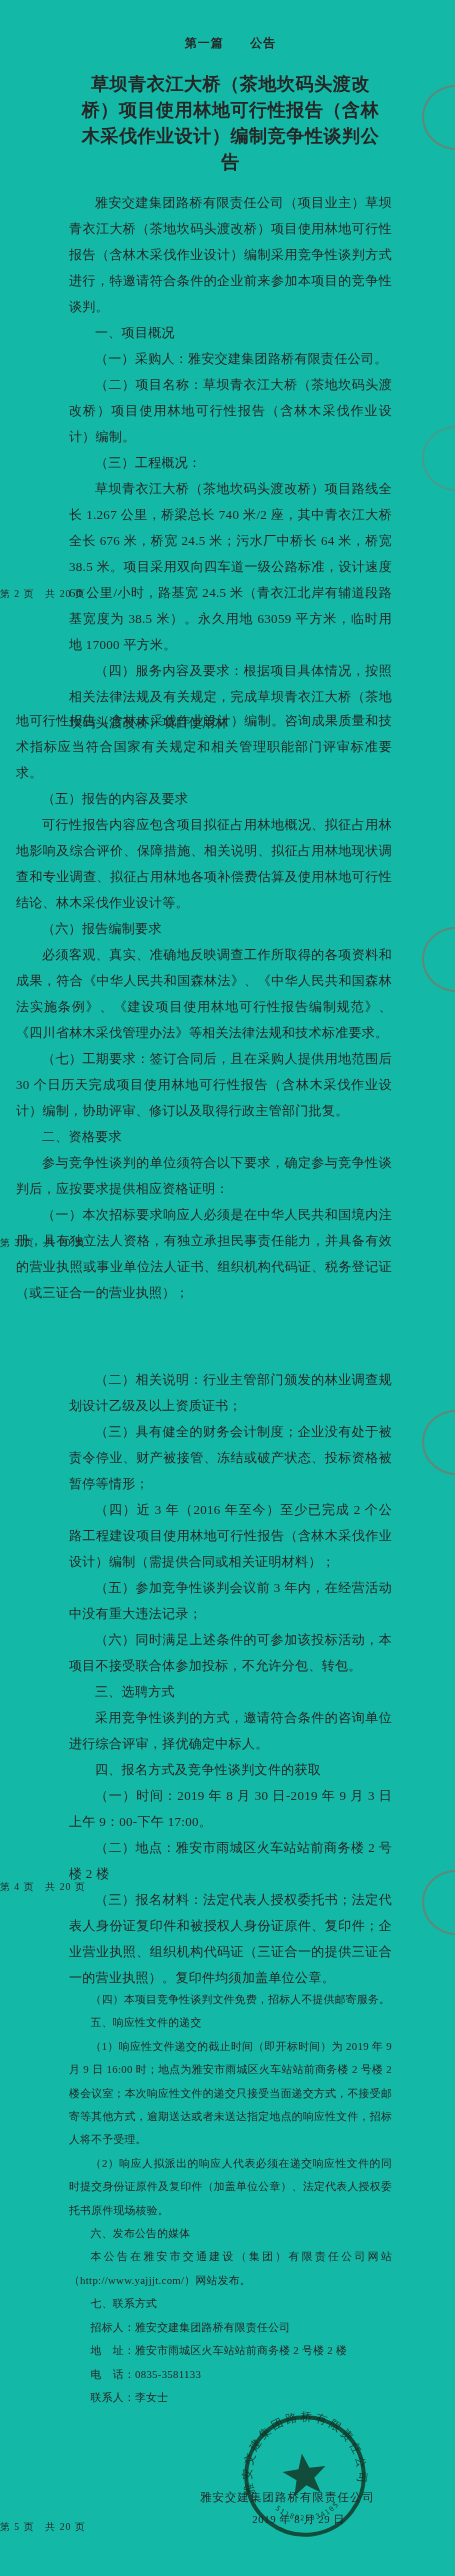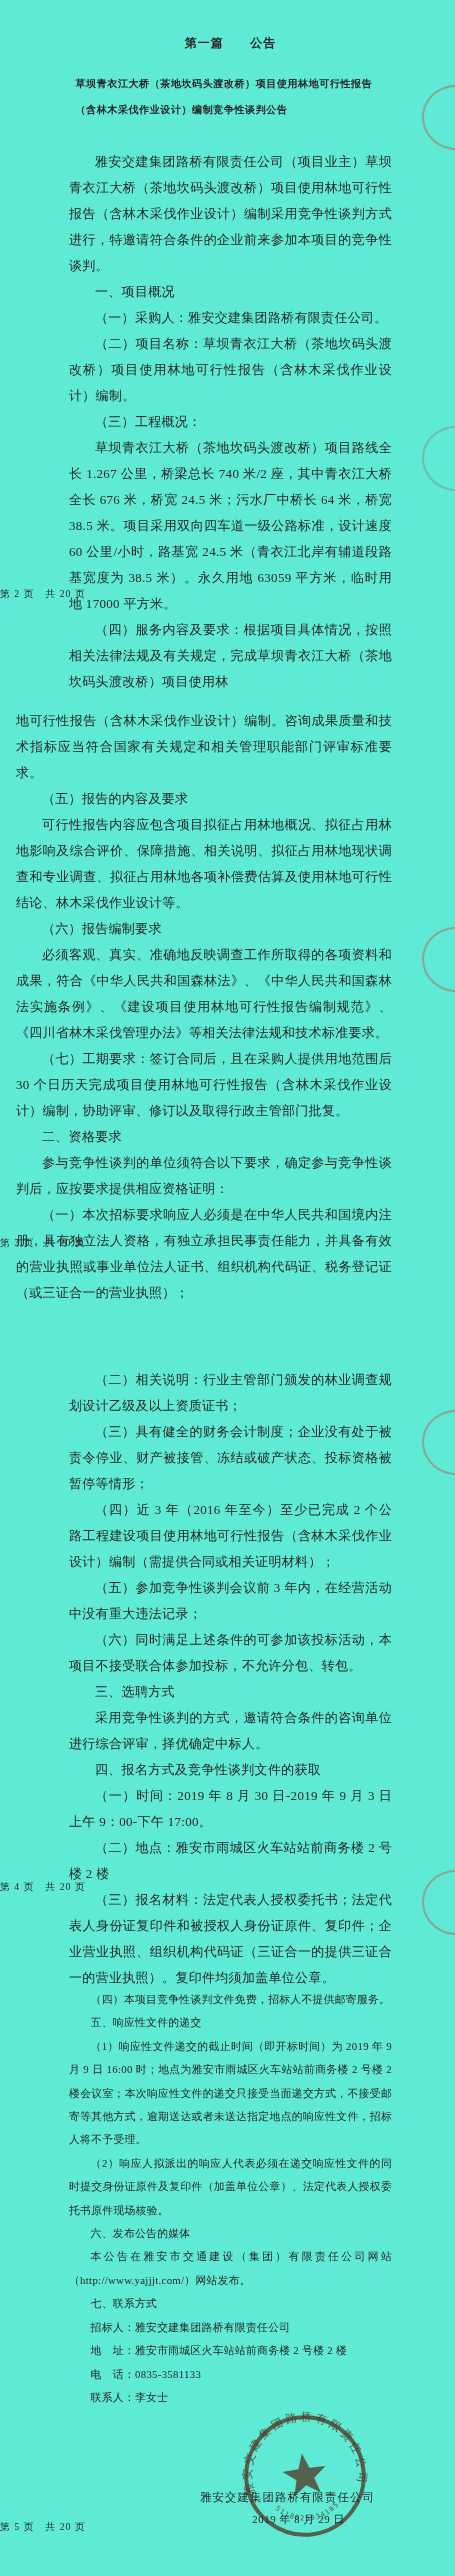--- a/index.html
+++ b/index.html
@@ -1,21 +1,21 @@
 <!DOCTYPE html>
 <html style="font-size:9px"><head>
 <meta charset="utf-8">
 <style>
   html,body{margin:0;padding:0;background:#ffffff;}
   .doc{
     position:relative;
     width:456px;
     height:2576px;
     margin:0 auto;
-    background:#5eead4;
+    background:#14b8a6;
     color:#262626;
     font-family:"Liberation Serif","DejaVu Serif",serif;
     overflow:hidden;
   }
   .page{
     position:relative;
     box-sizing:border-box;
     padding-left:69px;
     padding-right:64px;
   }
@@ -25,26 +25,27 @@
   .pg4{height:640px;padding-top:51px;}
   .part-heading{
     text-align:center;
     font-family:"Liberation Sans","DejaVu Sans",sans-serif;
     font-weight:bold;
     font-size:12px;
     margin:0 0 19.4px 0;
     letter-spacing:1.1px;
   }
   .title{
+    text-align:center;
     font-family:"Liberation Sans","DejaVu Sans",sans-serif;
     font-weight:bold;
-    font-size:10px;
+    font-size:18px;
     line-height:26px;
     max-width:310px;
-    margin:0 auto 26px auto;
+    margin:0 auto 15px auto;
     letter-spacing:0.6px;
   }
   .p{
     font-size:13px;
     line-height:26px;
     text-align:justify;
     margin:0;
     letter-spacing:0.3px;
   }
   .pg4 .p{font-size:10.8px;line-height:23.4px;}

